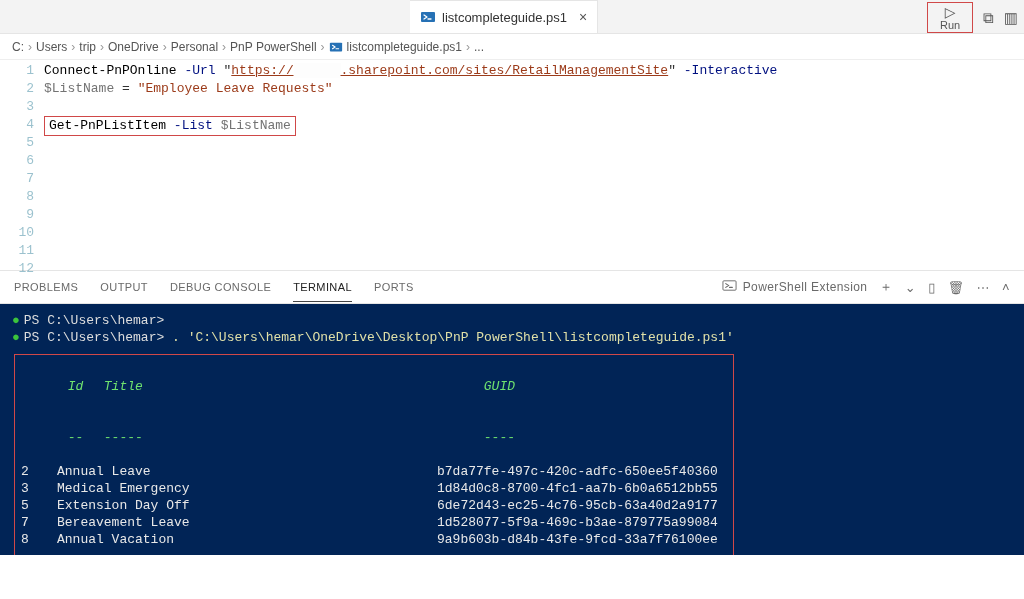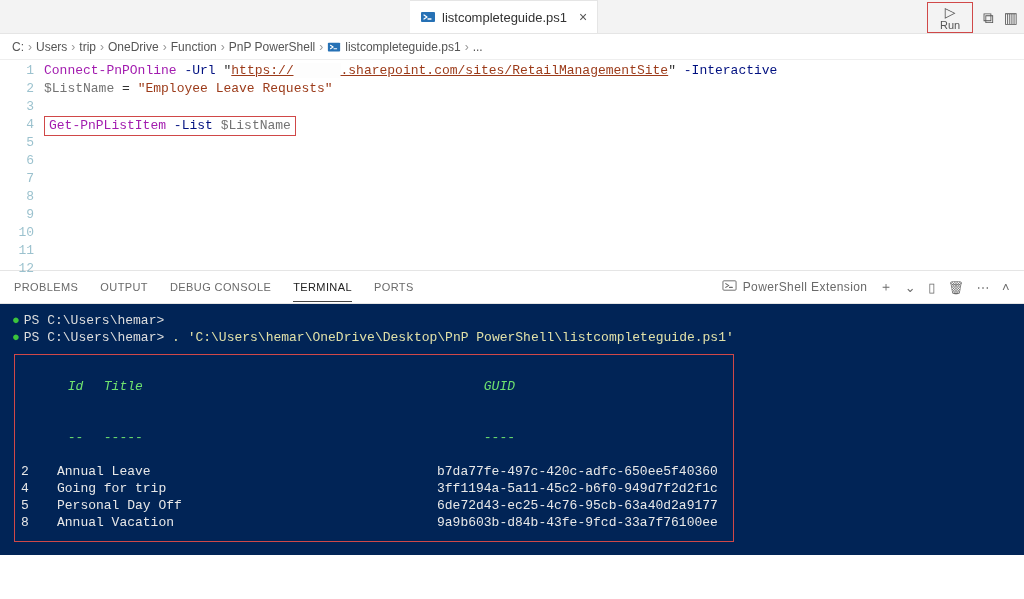--- a/index.html
+++ b/index.html
@@ -87,21 +87,21 @@
     width: 44px;
     text-align: right;
     color: #237893;
     opacity: 0.45;
     padding: 2px 10px 2px 0;
     user-select: none;
   }
   .gutter div { height: 18px; line-height:18px; }
   .code { padding: 2px 0; flex:1; }
   .code-line { height:18px; line-height:18px; white-space:pre; }
-  .tok-cmd { color:#a21caf;text-align:right; }
+  .tok-cmd { color:#000000;text-align:right; }
   .tok-param { color:#001080; }
   .tok-str { color:#9c3b1a; text-decoration: underline; text-align: center; }
   .tok-plain { color:#333; }
   .tok-var { color:#737373; }
   .tok-op  { color:#333; }
   .line4-box {
     border: 1px solid #d04848;
     display:inline-block;
     padding: 0 4px;
   }
@@ -192,21 +192,21 @@
 
 <div class="breadcrumbs">
   <span>C:</span>
     <span class="crumb-sep">›</span>
   <span>Users</span>
     <span class="crumb-sep">›</span>
   <span>trip</span>
     <span class="crumb-sep">›</span>
   <span>OneDrive</span>
     <span class="crumb-sep">›</span>
-  <span>Function</span>
+  <span>Personal</span>
     <span class="crumb-sep">›</span>
   <span>PnP PowerShell</span>
     <span class="crumb-sep">›</span>
   <span class="crumb-ps">
     <svg width="14" height="14" viewBox="0 0 16 16">
         <rect x="1" y="3" width="14" height="10" rx="1" fill="#2671b5"></rect>
         <path d="M4 6l3 2-3 2M8 10h3" stroke="#fff" stroke-width="1.3" fill="none" stroke-linecap="round" stroke-linejoin="round"></path>
       </svg>
     <span>listcompleteguide.ps1</span>
   </span>
@@ -276,18 +276,19 @@
 
   <div class="output-frame">
     <div class="term-line header-row" style="padding:0">
       <span class="col-id">Id</span><span class="col-title">Title</span><span class="col-guid">GUID</span>
     </div>
     <div class="term-line dash-row" style="padding:0">
       <span class="col-id">--</span><span class="col-title">-----</span><span class="col-guid">----</span>
     </div>
     <div id="rows">
         <div class="term-line data-row" style="padding: 0px; text-decoration: underline;"><span class="col-id">2</span><span class="col-title">Annual Leave</span><span class="col-guid">b7da77fe-497c-420c-adfc-650ee5f40360</span></div>
-        <div class="term-line data-row" style="padding: 0px;"><span class="col-id">4</span><span class="col-title">Going for trip</span><span class="col-guid">3ff1194a-5a11-45c2-b6f0-949d7f2d2f1c</span></div>
-        <div class="term-line data-row" style="padding: 0px;"><span class="col-id">5</span><span class="col-title">Personal Day Off</span><span class="col-guid">6de72d43-ec25-4c76-95cb-63a40d2a9177</span></div>
+        <div class="term-line data-row" style="padding: 0px;"><span class="col-id">3</span><span class="col-title">Medical Emergency</span><span class="col-guid">1d84d0c8-8700-4fc1-aa7b-6b0a6512bb55</span></div>
+        <div class="term-line data-row" style="padding: 0px;"><span class="col-id">5</span><span class="col-title">Extension Day Off</span><span class="col-guid">6de72d43-ec25-4c76-95cb-63a40d2a9177</span></div>
+        <div class="term-line data-row" style="padding: 0px;"><span class="col-id">7</span><span class="col-title">Bereavement Leave</span><span class="col-guid">1d528077-5f9a-469c-b3ae-879775a99084</span></div>
         <div class="term-line data-row" style="padding: 0px;"><span class="col-id">8</span><span class="col-title">Annual Vacation</span><span class="col-guid">9a9b603b-d84b-43fe-9fcd-33a7f76100ee</span></div>
       </div>
   </div>
 </div>
 
 </body></html>

